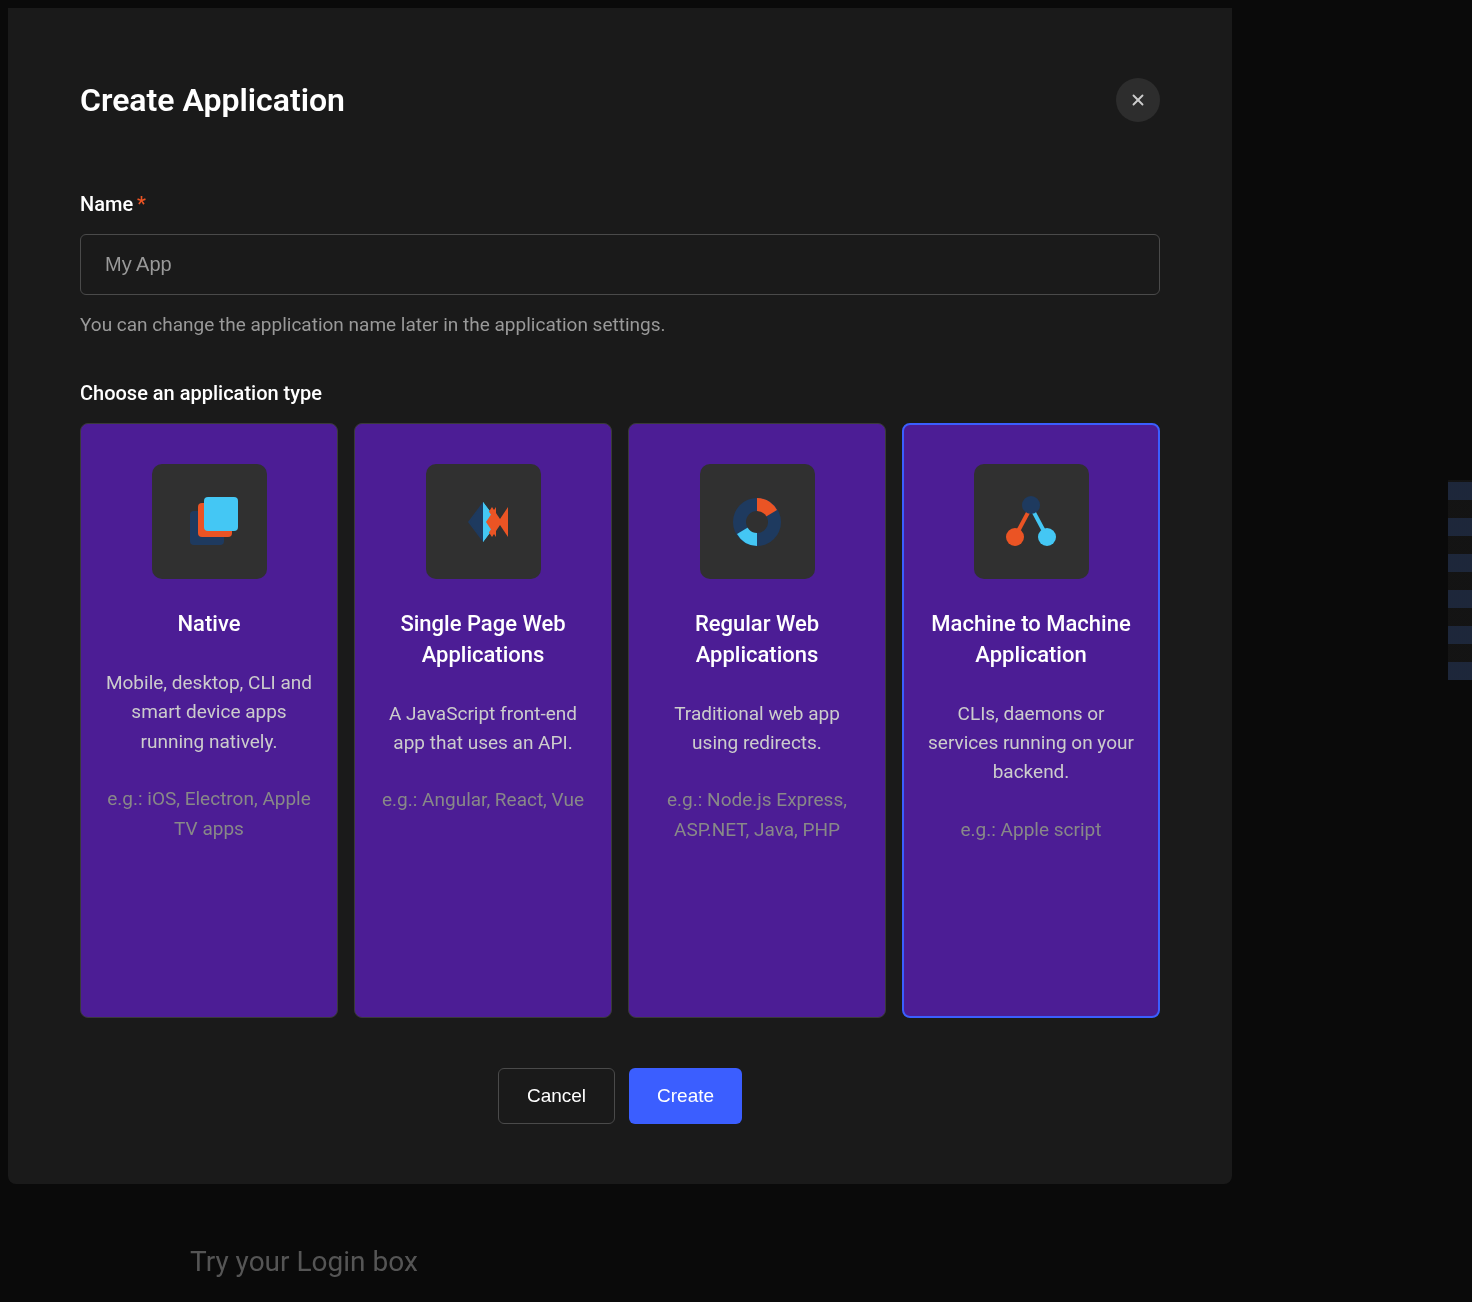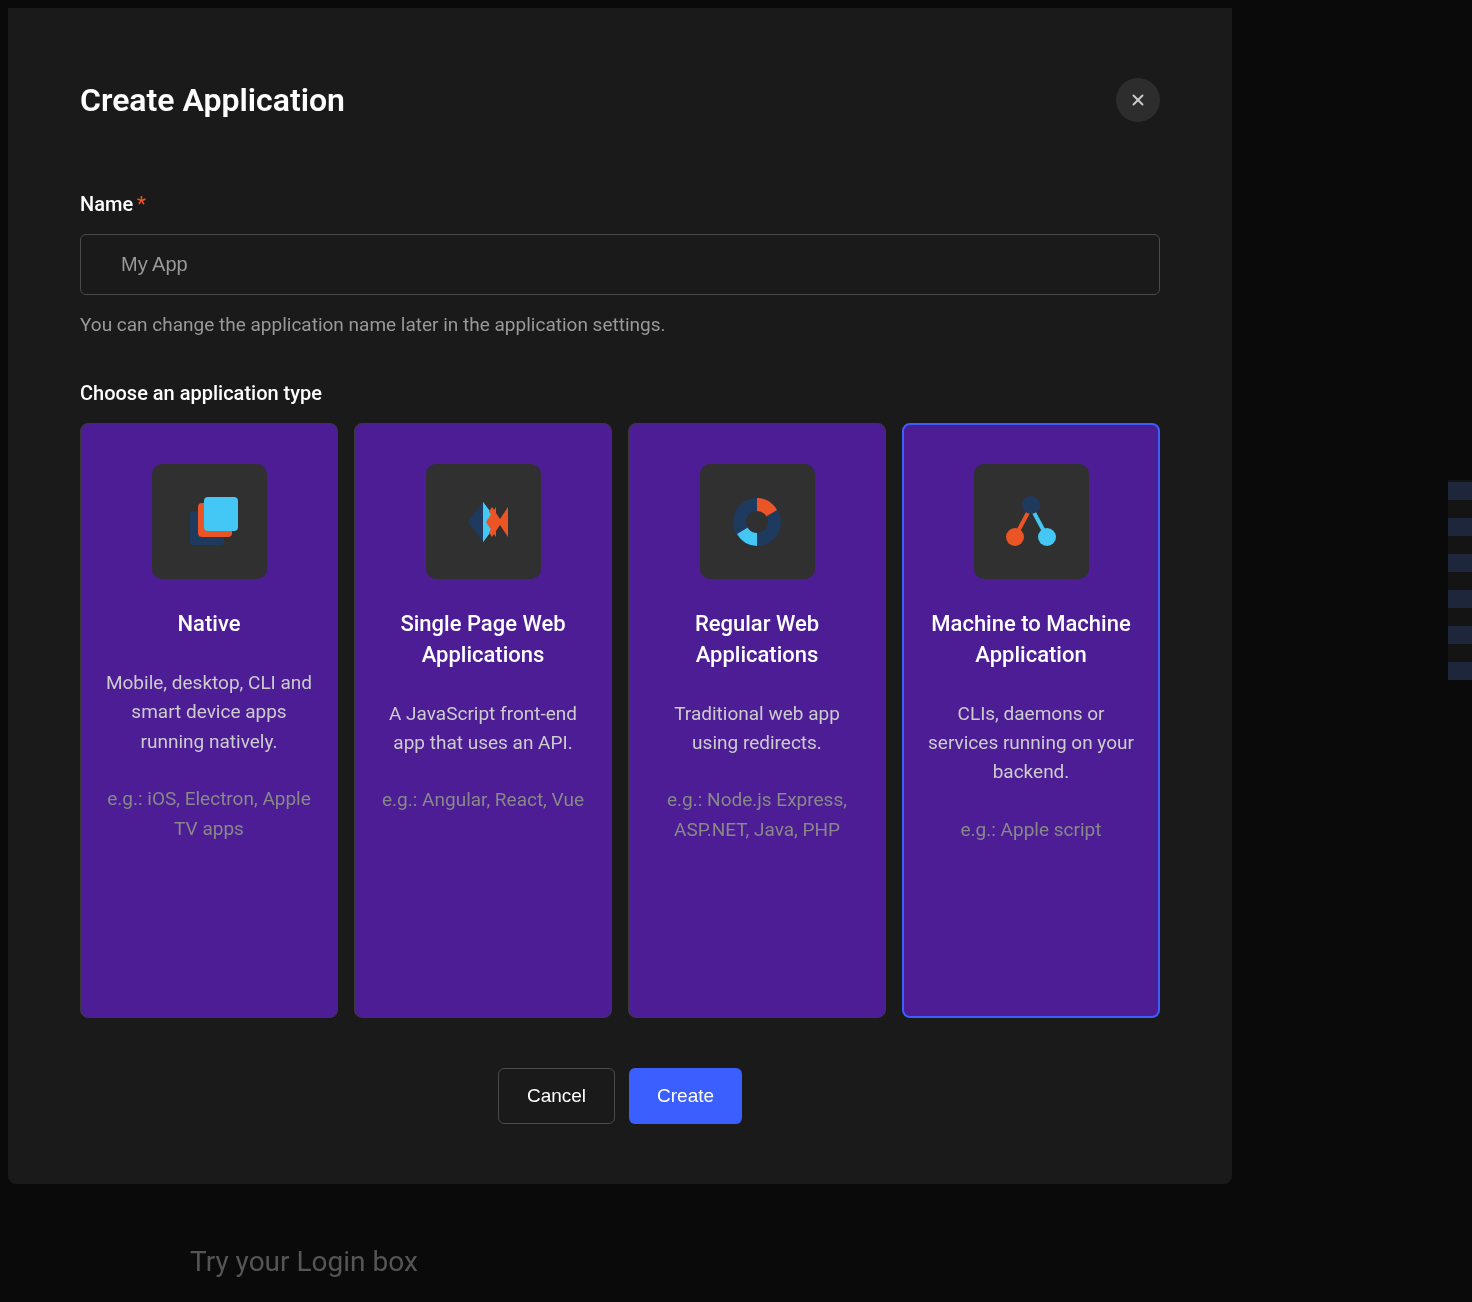--- a/index.html
+++ b/index.html
@@ -62,21 +62,21 @@
       color: #fff;
       display: inline-block;
       margin-bottom: 18px;
     }
     .required {
       color: #EB5424;
       margin-left: 4px;
     }
     .text-input {
       width: 100%;
-      padding: 18px 40px;
+      padding: 18px 24px;
       font-size: 20px;
       background: #1a1a1a;
       border: 1px solid #4a4a4a;
       border-radius: 6px;
       color: #fff;
       outline: none;
     }
     .text-input::placeholder {
       color: #999;
     }

